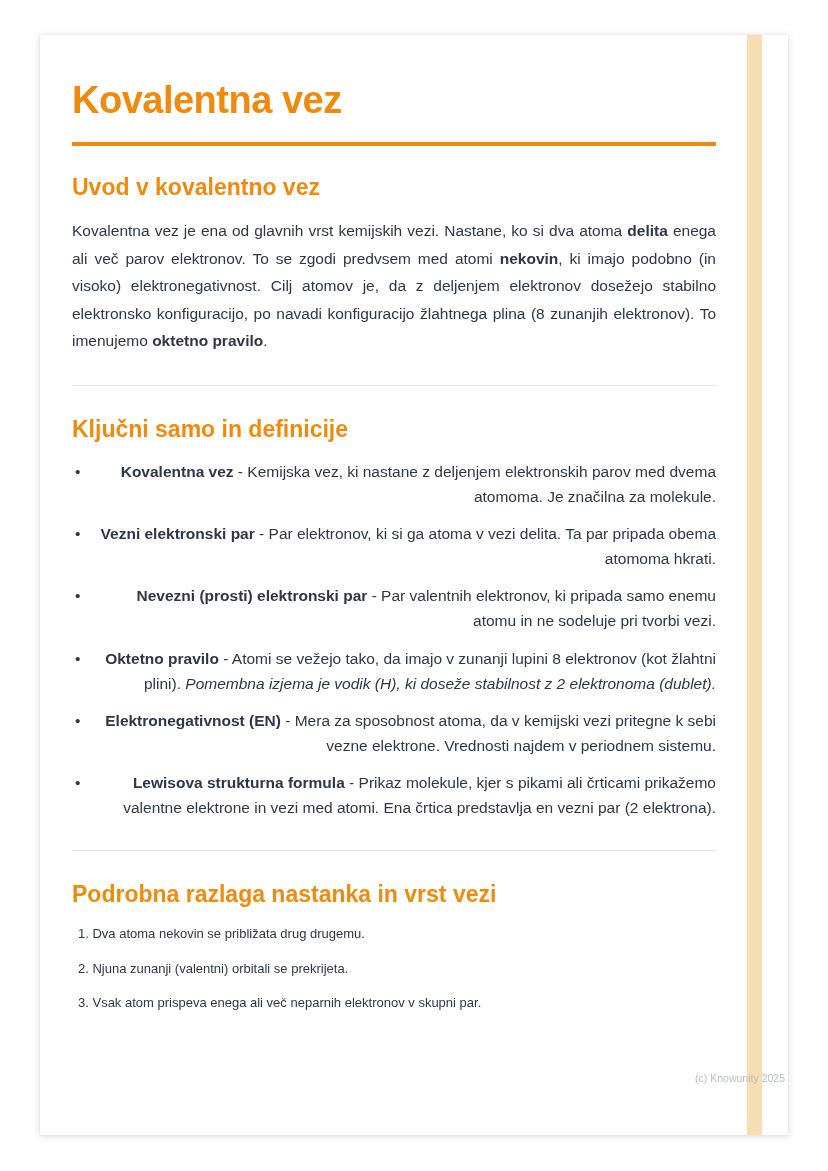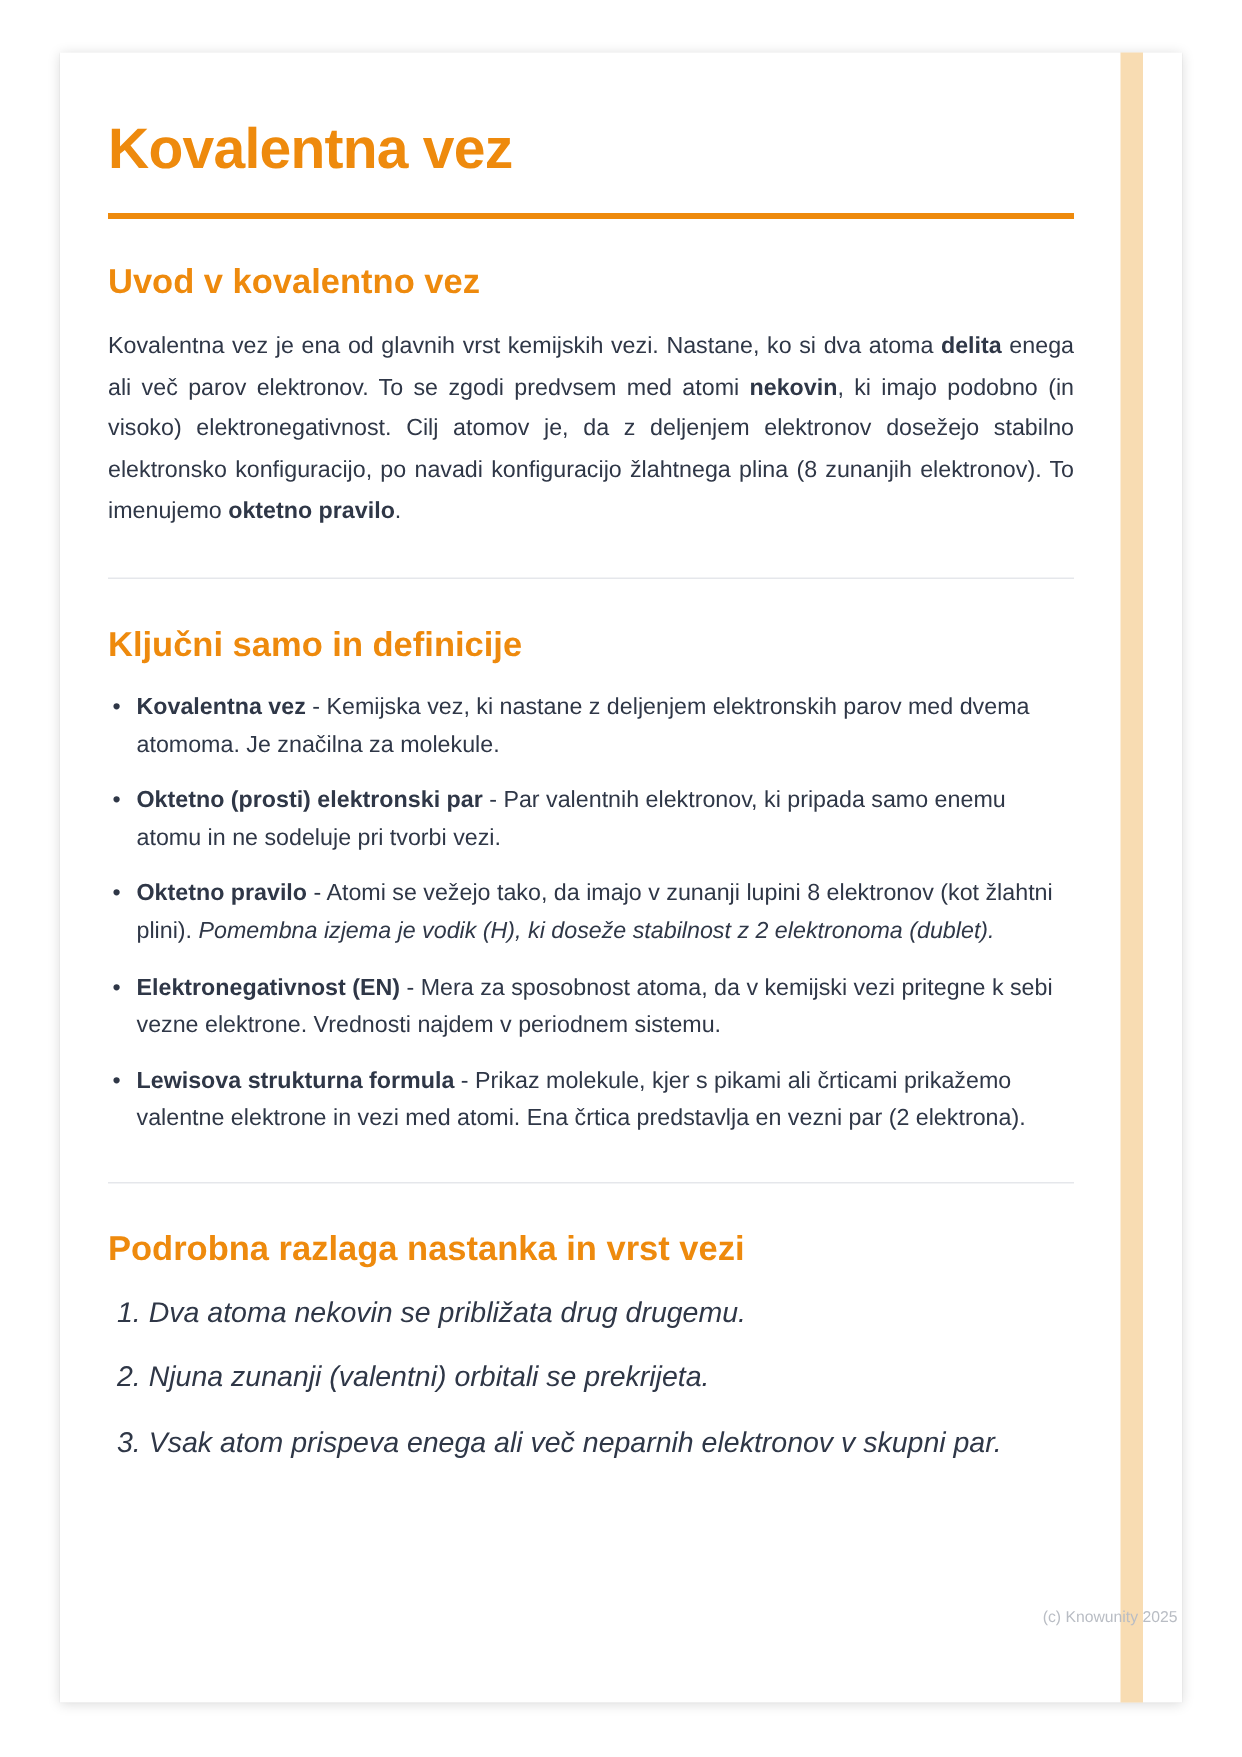--- a/index.html
+++ b/index.html
@@ -47,33 +47,33 @@
   }
   hr.section-divider {
     border:none; border-top:1px solid var(--divider, #E5E7EB);
     margin:30px 0 30px 0;
   }
   ul.bullet-list { list-style:none; margin-top:4px; }
   ul.bullet-list li {
     position:relative; padding-left:19px;
     font-size:15.5px; line-height:1.62;
     margin-bottom:12px;
+    text-align:right;
   }
   ul.bullet-list li::before {
     content:"\2022";
     position:absolute; left:3px; top:0;
     color:var(--text, #2F3747);
   }
   ol.steps-list { list-style:none; counter-reset:step; margin-top:6px; }
   ol.steps-list li {
     counter-increment:step;
     padding-left:6px;
-    font-size:19px; line-height:1.5;
+    font-size:13px; line-height:1.5;
     margin-bottom:15px;
-    font-style:italic;
   }
   ol.steps-list li::before { content:counter(step) ". "; }
   strong { font-weight:bold; }
   em { }
   .watermark {
     position:absolute; right:3px; bottom:51px;
     font-size:10.5px; color:#B9BDC4;
     z-index:3;
   }
 </style>
@@ -91,21 +91,22 @@
       <h2 class="section-heading">Uvod v kovalentno vez</h2>
       <p class="body-text"><span>Kovalentna vez je ena od glavnih vrst kemijskih vezi. Nastane, ko si dva atoma </span><strong>delita</strong><span> enega ali več parov elektronov. To se zgodi predvsem med atomi </span><strong>nekovin</strong><span>, ki imajo podobno (in visoko) elektronegativnost. Cilj atomov je, da z deljenjem elektronov dosežejo stabilno elektronsko konfiguracijo, po navadi konfiguracijo žlahtnega plina (8 zunanjih elektronov). To imenujemo </span><strong>oktetno pravilo</strong><span>.</span></p>
     </section>
 
     <hr class="section-divider">
 
     <section>
       <h2 class="section-heading">Ključni samo in definicije</h2>
       <ul class="bullet-list">
           <li><strong>Kovalentna vez</strong><span> - Kemijska vez, ki nastane z deljenjem elektronskih parov med dvema atomoma. Je značilna za molekule.</span></li>
-          <li><strong>Oktetno (prosti) elektronski par</strong><span> - Par valentnih elektronov, ki pripada samo enemu atomu in ne sodeluje pri tvorbi vezi.</span></li>
+          <li><strong>Vezni elektronski par</strong><span> - Par elektronov, ki si ga atoma v vezi delita. Ta par pripada obema atomoma hkrati.</span></li>
+          <li><strong>Nevezni (prosti) elektronski par</strong><span> - Par valentnih elektronov, ki pripada samo enemu atomu in ne sodeluje pri tvorbi vezi.</span></li>
           <li><strong>Oktetno pravilo</strong><span> - Atomi se vežejo tako, da imajo v zunanji lupini 8 elektronov (kot žlahtni plini). </span><em>Pomembna izjema je vodik (H), ki doseže stabilnost z 2 elektronoma (dublet).</em></li>
           <li><strong>Elektronegativnost (EN)</strong><span> - Mera za sposobnost atoma, da v kemijski vezi pritegne k sebi vezne elektrone. Vrednosti najdem v periodnem sistemu.</span></li>
           <li><strong>Lewisova strukturna formula</strong><span> - Prikaz molekule, kjer s pikami ali črticami prikažemo valentne elektrone in vezi med atomi. Ena črtica predstavlja en vezni par (2 elektrona).</span></li>
         </ul>
     </section>
 
     <hr class="section-divider">
 
     <section>
       <h2 class="section-heading">Podrobna razlaga nastanka in vrst vezi</h2>

